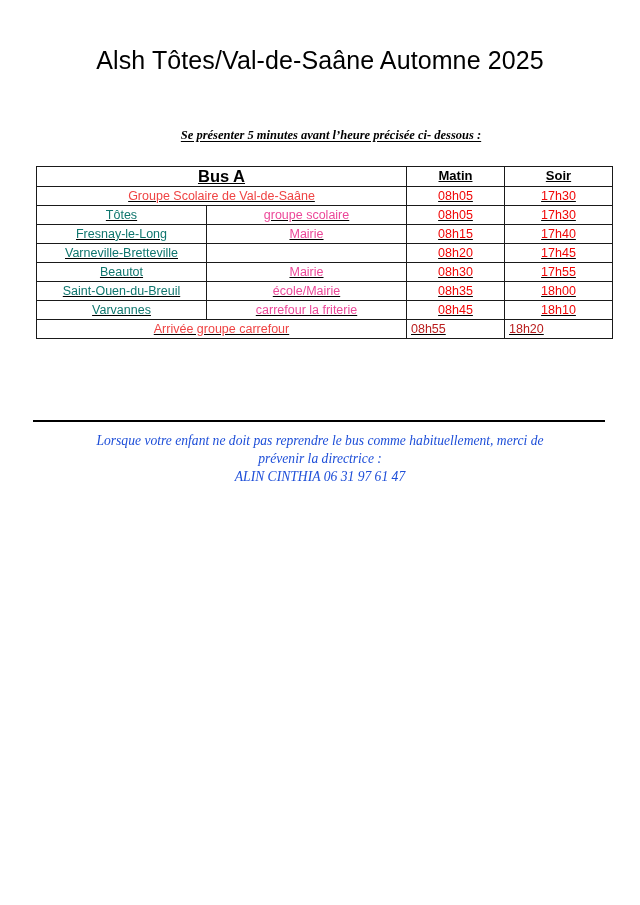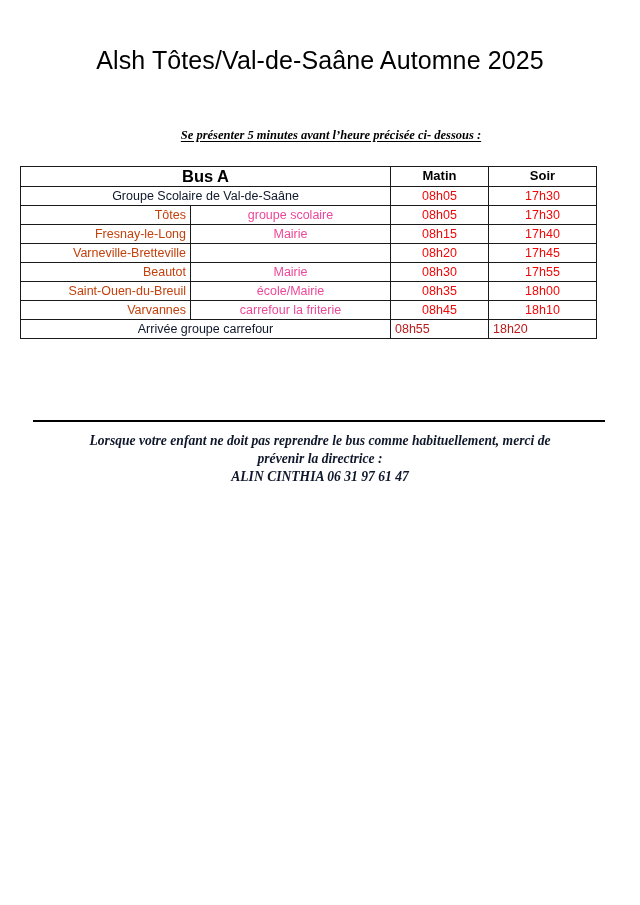--- a/index.html
+++ b/index.html
@@ -50,23 +50,24 @@
     font-weight: bold;
     font-style: italic;
     text-decoration: underline;
     text-underline-offset: 2px;
     color: #000000;
   }
 
   
   .sched-wrap {
     position: absolute;
-    left: 20px;
+    left: 36px;
     top: 166px;
     width: 576px;
+    text-decoration: underline;
   }
   table.sched {
     border-collapse: collapse;
     width: 576px;
     table-layout: fixed;
     font-family: "Liberation Sans", sans-serif;
     font-size: 12.5px;
   }
   table.sched col.c1 { width: 170px; }
   table.sched col.c2 { width: 200px; }
@@ -93,61 +94,61 @@
   }
 
   td.head-cell {
     text-align: center;
     font-weight: bold;
     font-size: 13px;
     height: 26px;
   }
 
   td.stop-name {
-    text-align: right;
-    color: #c2410c;
+    text-align: center;
+    color: #0f766e;
     padding-left: 5px;
   }
   td.stop-place {
     text-align: center;
     color: #ec4899;
   }
   td.time {
     text-align: center;
     color: #f00707;
   }
   td.time-black {
     color: #b91c1c;
   }
   td.merged-black {
     text-align: center;
-    color: #0f172a;
+    color: #ef4444;
   }
 
   
   .footer-rule {
     position: absolute;
     left: 33px;
     top: 420px;
     width: 572px;
     height: 0;
     border-top: 2.2px solid #000000;
   }
   .footer-text {
     position: absolute;
     left: 40px;
     top: 432px;
     width: 560px;
     text-align: center;
     font-family: "Liberation Serif", serif;
     font-style: italic;
-    font-weight: bold;
+    font-weight: normal;
     font-size: 13.6px;
     line-height: 1.32;
-    color: #0f172a;
+    color: #1d4ed8;
   }
   .footer-text .ln { display: block; }
 </style>
 </head>
 <body>
 
 <div class="page">
 
   <div class="doc-title">Alsh Tôtes/Val-de-Saâne Automne 2025</div>
 

